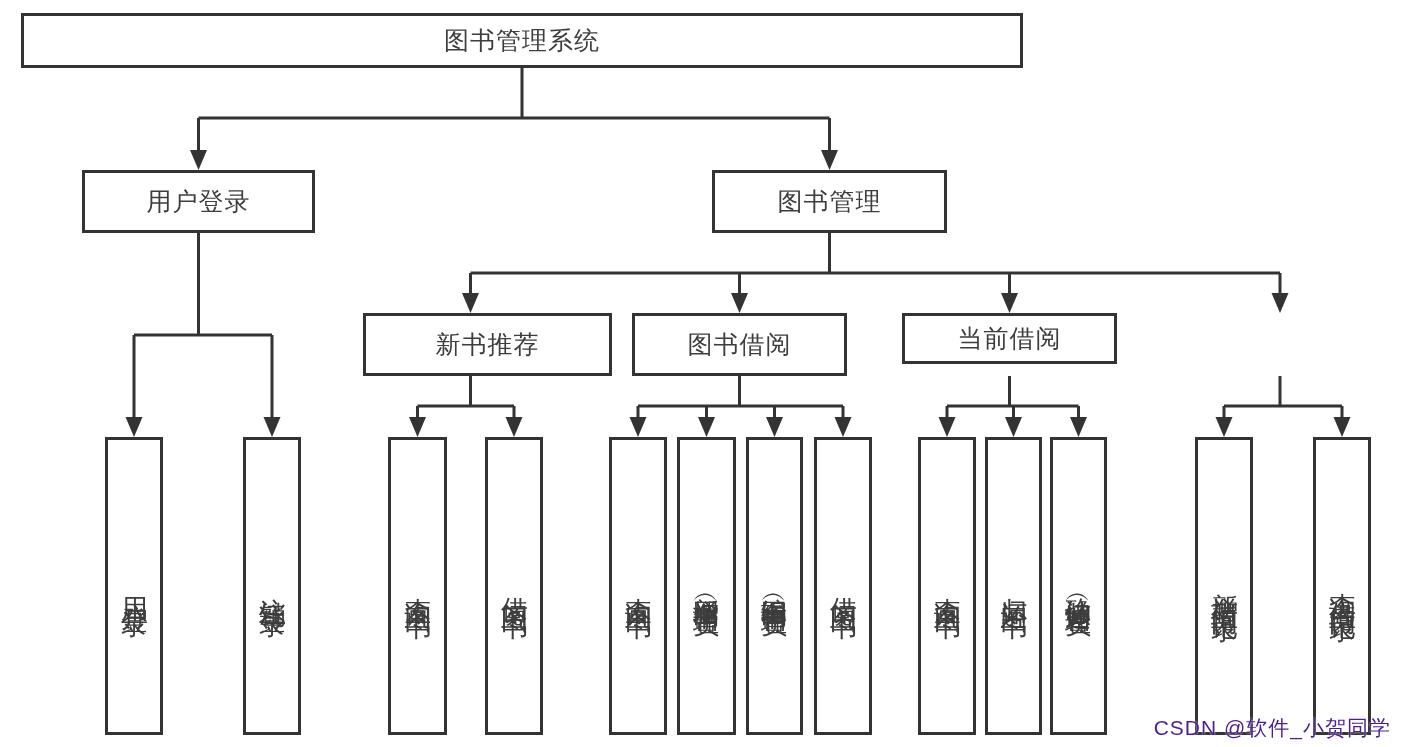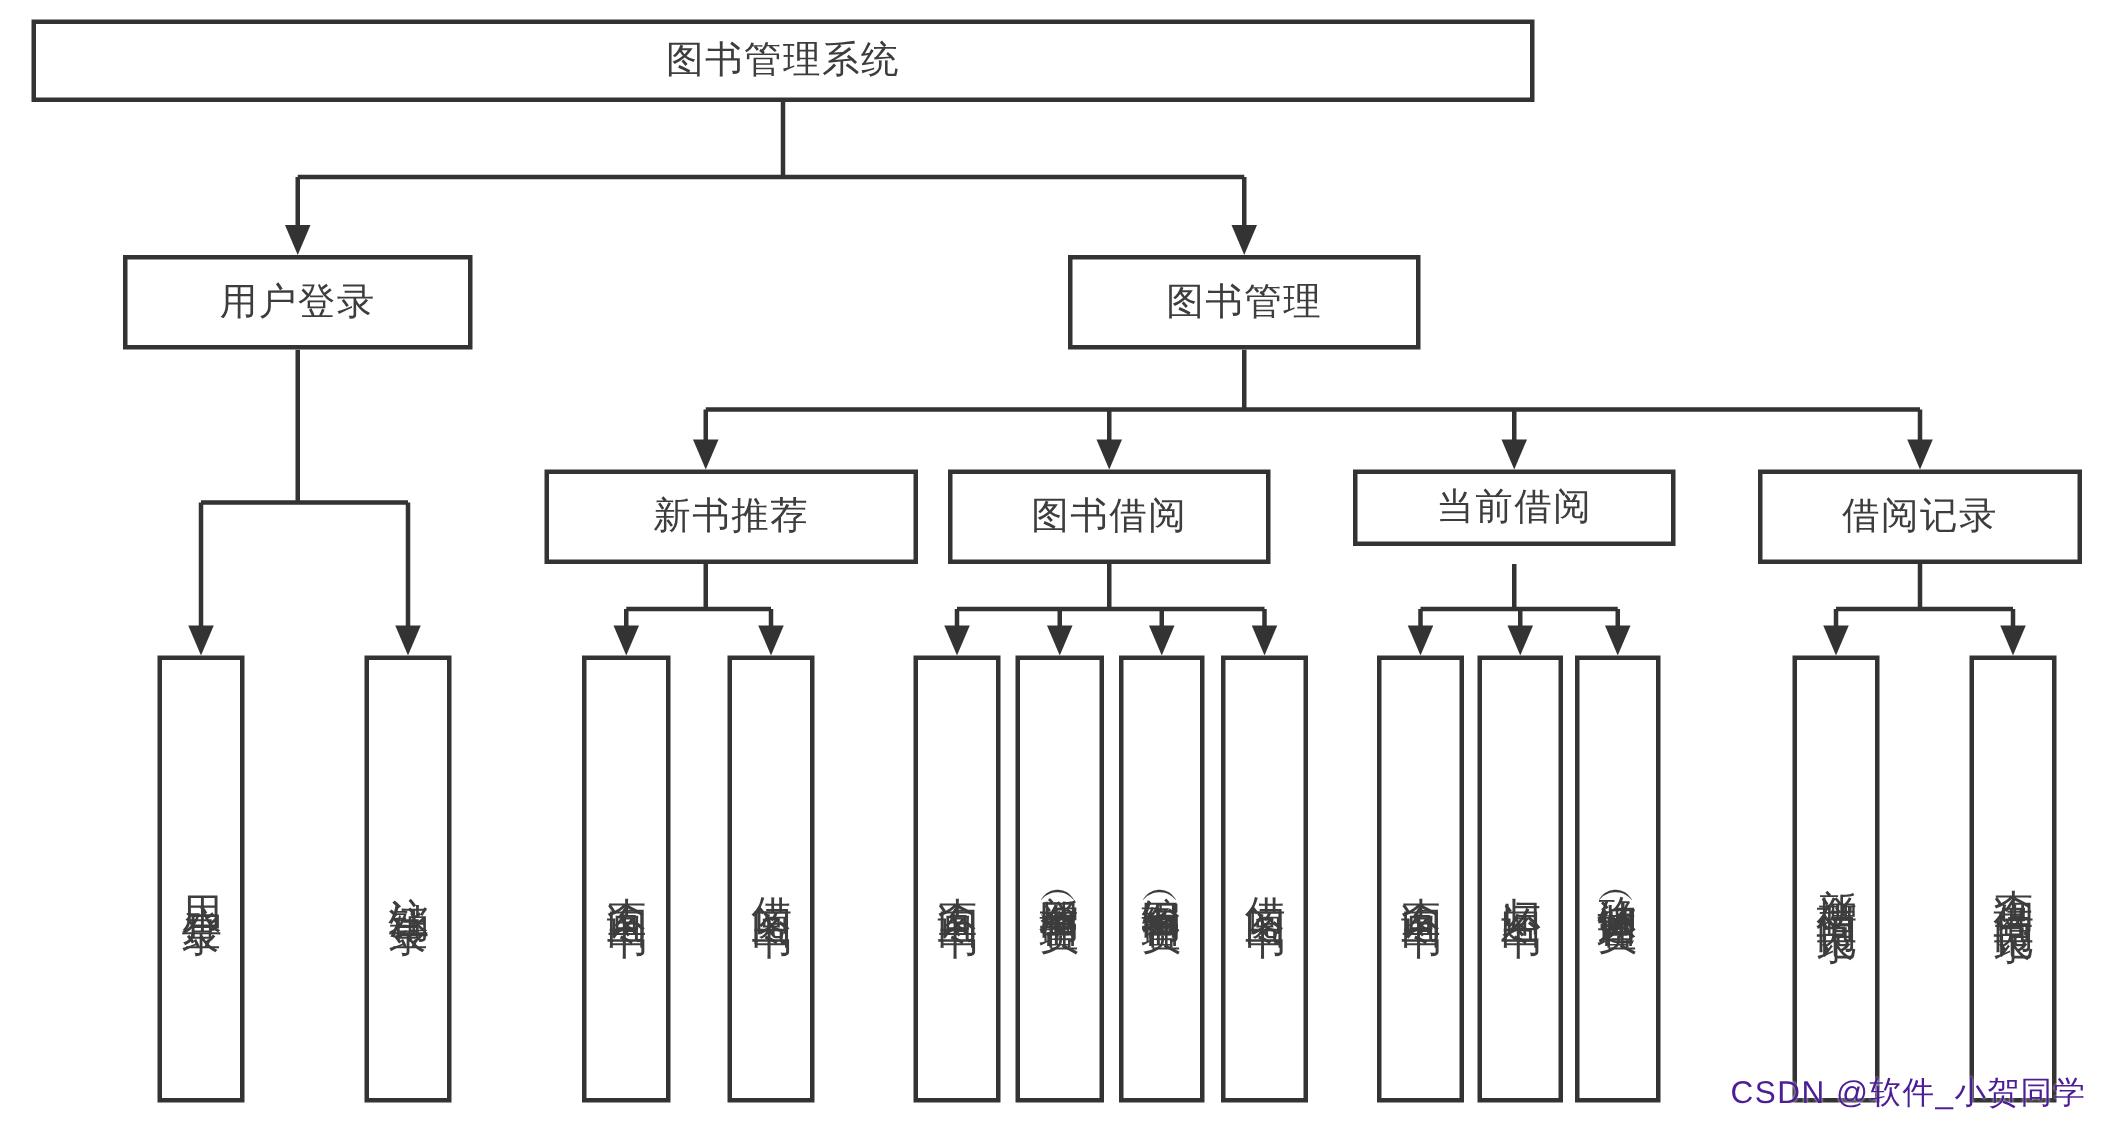--- a/index.html
+++ b/index.html
@@ -105,23 +105,20 @@
 
   <div class="node node-h" style="left:363px; top:313px; width:249px; height:63px">
     <span>新书推荐</span>
   </div>
   <div class="node node-h" style="left:632px; top:313px; width:215px; height:63px">
     <span>图书借阅</span>
   </div>
   <div class="node node-h" style="left:902px; top:313px; width:215px; height:51px">
     <span>当前借阅</span>
   </div>
-  <div class="node node-h" style="left:1172px; top:313px; width:216px; height:63px">
-    <span>借阅记录</span>
-  </div>
 
   <div class="node node-v" style="left:105px; top:437px; width:58px; height:298px">
     <span>用户登录</span>
   </div>
   <div class="node node-v" style="left:243px; top:437px; width:58px; height:298px">
     <span>注销登录</span>
   </div>
   <div class="node node-v" style="left:388px; top:437px; width:59px; height:298px">
     <span>查询图书</span>
   </div>

